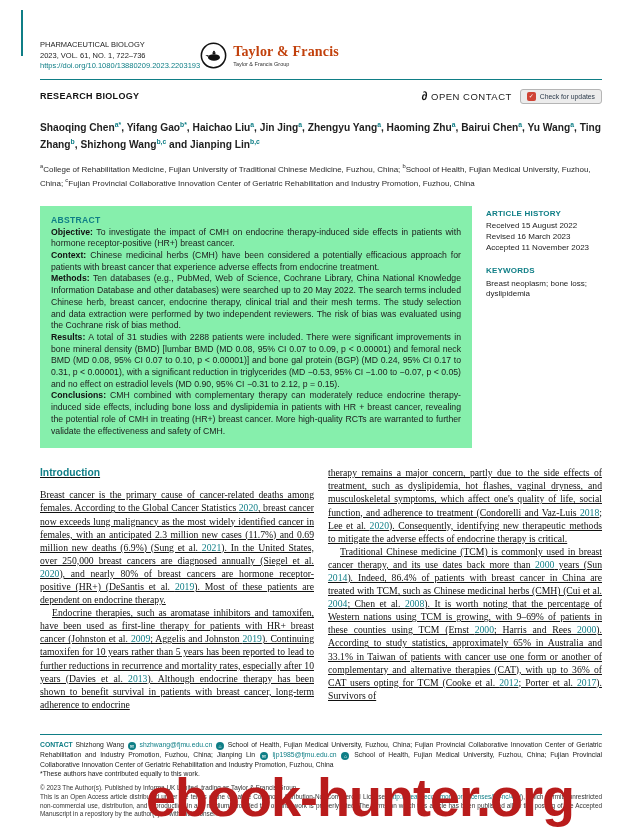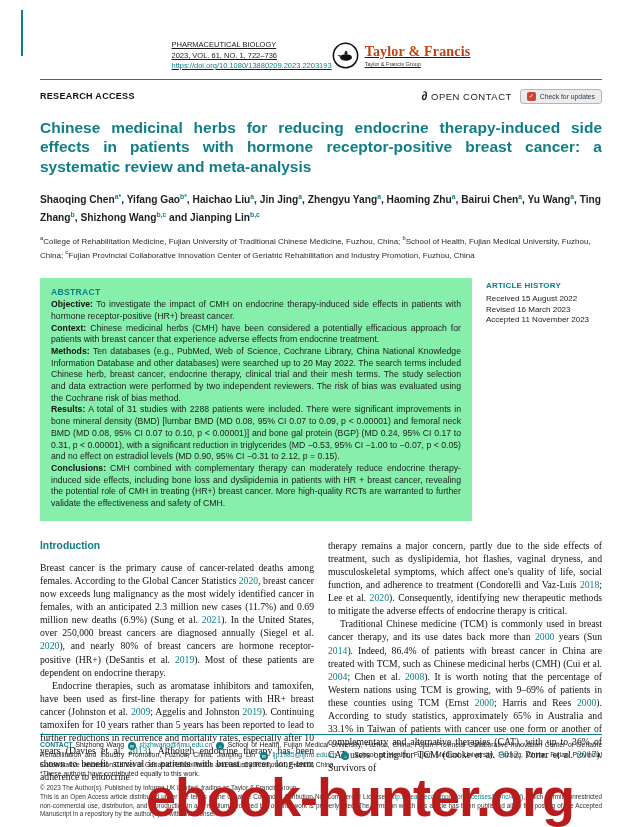--- a/index.html
+++ b/index.html
@@ -7,21 +7,21 @@
   .page {
     position:relative; width:635px; height:827px; margin:0 auto;
     background:#ffffff; overflow:hidden;
     font-family:"Liberation Sans", sans-serif; color:#1a1a1a;
   }
   .content { padding:40px 33px 0 40px; }
 
   .left-mark { position:absolute; left:21px; top:10px; width:2px; height:46px; background:#0f7e86; }
 
   
-  .hdr-row { display:flex; justify-content:center; align-items:flex-start;text-decoration:underline; }
+  .hdr-row { display:flex; justify-content:flex-start; align-items:flex-start; }
   .jmeta { font-size:7.5px; line-height:10.5px; color:#222; }
   .jmeta .doi { color:#0f7e86; text-decoration:none; }
   .logo { display:flex; align-items:center; gap:6px; margin-top:2px; }
   .logo-circle { width:27px; height:27px; }
   .logo-text .tf { font-family:"Liberation Serif", serif; font-size:14px; font-weight:bold; color:#c2410c; letter-spacing:0.2px; }
   .logo-text .tfg { font-size:5.5px; color:#333; margin-top:1px; }
   .rule { border:none; border-top:1.6px solid #0f7e86; margin-top:7px; }
   .type-row { display:flex; justify-content:space-between; align-items:center; margin-top:9px; }
   .research { font-size:9px; font-weight:bold; letter-spacing:0.3px; color:#111; }
   .oa-group { display:flex; align-items:center; gap:8px; }
@@ -42,21 +42,21 @@
   .abs-box { width:432px; background:#86efac; padding:9px 11px 11px 11px; }
   .abs-head { color:#0f7e86; font-size:8.6px; font-weight:bold; letter-spacing:0.3px; margin-bottom:2px; }
   .abs-p { font-size:8.7px; line-height:11.7px; text-align:justify; color:#1c1c1c; }
   .abs-p b { color:#111; }
   .sidebar { width:116px; font-size:8px; line-height:10.8px; color:#222; padding-top:3px; }
   .sb-head { color:#0f7e86; font-weight:bold; font-size:8px; letter-spacing:0.2px; margin-bottom:2px; }
   .sb-block + .sb-block { margin-top:12px; }
 
   
   .body-cols { display:flex; gap:14px; margin-top:18px; }
-  .bodycol { width:274px; font-family:"Liberation Serif", serif; font-size:9.7px; line-height:13.1px; text-align:justify; color:#111; }
+  .bodycol { width:274px; font-family:"Liberation Serif", serif; font-size:9.7px; line-height:13.1px; text-align:justify; color:#111;text-decoration:underline; }
   .intro-head { font-family:"Liberation Sans", sans-serif; color:#0f7e86; font-size:10.3px; font-weight:bold; margin-bottom:9px; }
   .bodycol p + p { text-indent:12px; }
   .cite { color:#0f7e86; }
 
   
   .footer { position:absolute; left:40px; right:33px; top:734px; }
   .footer .rule2 { border:none; border-top:1.4px solid #0f7e86; }
   .contact { margin-top:5px; font-size:6.8px; line-height:9.3px; text-align:justify; color:#222; }
   .contact .c-label { color:#0f7e86; font-weight:bold; }
   .contact .email { color:#0f7e86; text-decoration:none; }
@@ -97,34 +97,33 @@
         <div class="logo-text">
           <div class="tf">Taylor &amp; Francis</div>
           <div class="tfg">Taylor &amp; Francis Group</div>
         </div>
       </div>
     </div>
 
     <hr class="rule">
 
     <div class="type-row">
-      <span class="research">RESEARCH ACCESS</span>
+      <span class="research">RESEARCH BIOLOGY</span>
       <span class="oa-group">
         <span class="oa">
           <span class="oa-ic">∂</span>
           <span>OPEN CONTACT</span>
         </span>
         <span class="check-btn">
           <span class="cross-ic">✓</span>
           <span>Check for updates</span>
         </span>
       </span>
     </div>
 
-    <h1 class="title">Chinese medicinal herbs for reducing endocrine therapy-induced side effects in patients with hormone receptor-positive breast cancer: a systematic review and meta-analysis</h1>
 
     <div class="authors"><span><span></span><span>Shaoqing Chen</span><sup>a*</sup><span>, </span></span><span><span></span><span>Yifang Gao</span><sup>b*</sup><span>, </span></span><span><span></span><span>Haichao Liu</span><sup>a</sup><span>, </span></span><span><span></span><span>Jin Jing</span><sup>a</sup><span>, </span></span><span><span></span><span>Zhengyu Yang</span><sup>a</sup><span>, </span></span><span><span></span><span>Haoming Zhu</span><sup>a</sup><span>, </span></span><span><span></span><span>Bairui Chen</span><sup>a</sup><span>, </span></span><span><span></span><span>Yu Wang</span><sup>a</sup><span>, </span></span><span><span></span><span>Ting Zhang</span><sup>b</sup><span>, </span></span><span><span></span><span>Shizhong Wang</span><sup>b,c</sup><span> </span></span><span><span>and </span><span>Jianping Lin</span><sup>b,c</sup><span></span></span></div>
 
     <div class="affils"><span><sup>a</sup><span>College of Rehabilitation Medicine, Fujian University of Traditional Chinese Medicine, Fuzhou, China; </span></span><span><sup>b</sup><span>School of Health, Fujian Medical University, Fuzhou, China; </span></span><span><sup>c</sup><span>Fujian Provincial Collaborative Innovation Center of Geriatric Rehabilitation and Industry Promotion, Fuzhou, China</span></span></div>
 
     <div class="abs-row">
       <div class="abs-box">
         <div class="abs-head">ABSTRACT</div>
         <div>
 
@@ -137,20 +136,24 @@
       </div>
       <aside class="sidebar">
         <div class="sb-block">
           <div class="sb-head">ARTICLE HISTORY</div>
           <div>
 
           <div>Received 15 August 2022</div>
               <div>Revised 16 March 2023</div>
               <div>Accepted 11 November 2023</div>
             </div>
+        </div>
+        <div class="sb-block">
+          <div class="sb-head">KEYWORDS</div>
+          <div>Breast neoplasm; bone loss; dyslipidemia</div>
         </div>
       </aside>
     </div>
 
     <div class="body-cols">
       <div class="bodycol">
         <div class="intro-head">Introduction</div>
         <div>
 
         <p>Breast cancer is the primary cause of cancer-related deaths among females. According to the Global Cancer Statistics <span class="cite">2020</span>, breast cancer now exceeds lung malignancy as the most widely identified cancer in females, with an anticipated 2.3 million new cases (11.7%) and 0.69 million new deaths (6.9%) (Sung et al. <span class="cite">2021</span>). In the United States, over 250,000 breast cancers are diagnosed annually (Siegel et al. <span class="cite">2020</span>), and nearly 80% of breast cancers are hormone receptor-positive (HR+) (DeSantis et al. <span class="cite">2019</span>). Most of these patients are dependent on endocrine therapy.</p>

